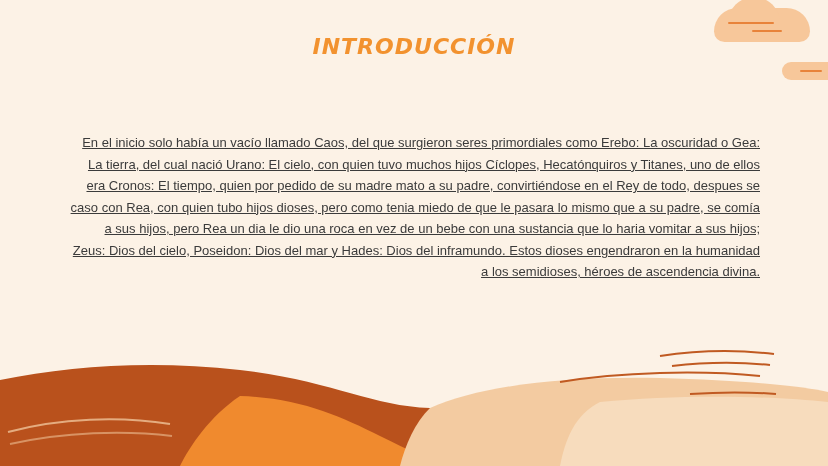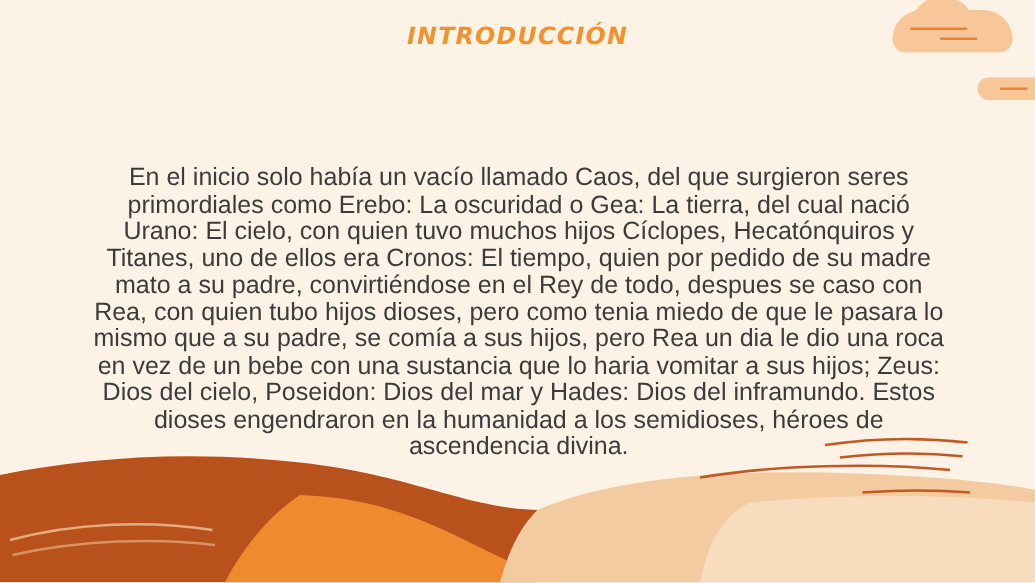--- a/index.html
+++ b/index.html
@@ -65,43 +65,44 @@
     right: 6px;
     width: 22px;
     height: 2px;
     background: #e8833a;
     border-radius: 2px;
   }
 
   
   .title {
     position: absolute;
-    top: 18px;
+    top: 34px;
     left: 0;
     width: 100%;
     text-align: center;
     font-family: "DejaVu Sans", sans-serif;
     font-weight: bold;
     font-style: italic;
-    font-size: 19px;
+    font-size: 22px;
     letter-spacing: 1px;
     color: #f2922f;
     text-transform: uppercase;
   }
 
   
   .body-text {
     position: absolute;
     top: 132px;
     left: 70px;
     width: 690px;
-    font-size: 20px;
+    font-size: 13px;
     line-height: 21.5px;
     color: #3b3b3b;
-    text-align: center;
+    text-align: right;
+    text-decoration: underline;
   }
 
   
   .ground {
     position: absolute;
     left: 0;
     bottom: 0;
     width: 828px;
     height: 130px;
     pointer-events: none;

